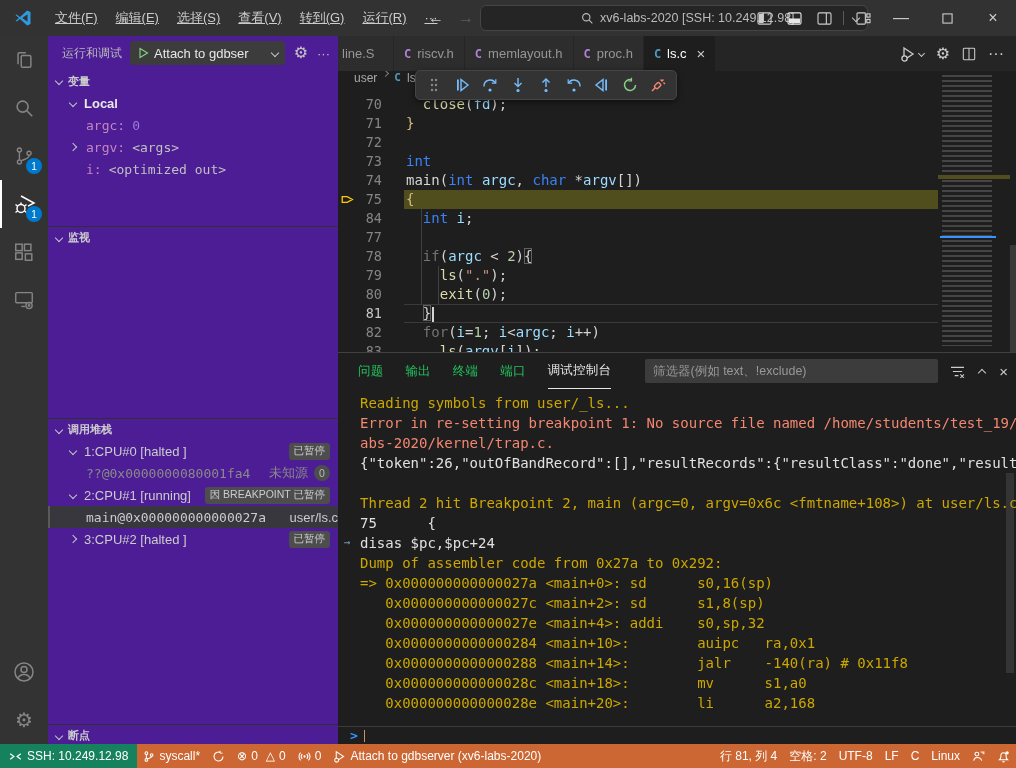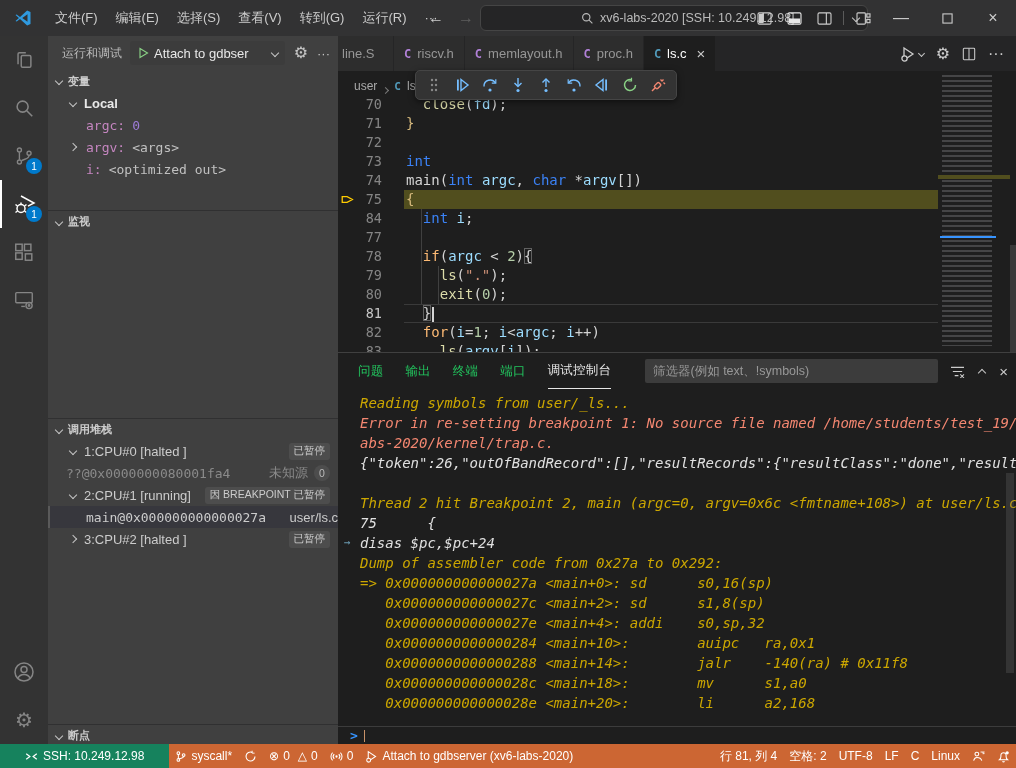--- a/index.html
+++ b/index.html
@@ -4,21 +4,21 @@
 <style>
   *{margin:0;padding:0;box-sizing:border-box;}
   html,body{width:1016px;height:768px;overflow:hidden;background:#1e1e1e;
     font-family:"Liberation Sans",sans-serif;-webkit-font-smoothing:antialiased;}
   .window{width:1016px;height:768px;display:flex;flex-direction:column;color:#cccccc;position:relative;}
 
   
   .titlebar{height:36px;background:#323233;display:flex;align-items:center;flex:none;position:relative;z-index:30;}
   .vscode-logo{width:46px;display:flex;justify-content:center;}
   .menubar{display:flex;align-items:center;font-size:13px;color:#cccccc;}
-  .menu-item{padding:0 9px;height:26px;line-height:26px;border-radius:4px;cursor:default;white-space:nowrap;}
+  .menu-item{padding:0 9px;height:26px;line-height:26px;border-radius:4px;cursor:default;white-space:nowrap;text-decoration:underline;}
   .nav-arrows{position:absolute;left:428px;top:0;height:36px;display:flex;align-items:center;gap:14px;font-size:16px;}
   .nav-back{color:#cccccc;} .nav-fwd{color:#5e5e5e;}
   .cmd-center{position:absolute;left:480px;top:5px;width:388px;height:26px;background:#252526;border:1px solid #454545;
     border-radius:6px;display:flex;align-items:center;font-size:12.5px;color:#bbbbbb;padding:0 8px;}
   .cmd-center .srch{margin:0 6px 0 92px;flex:none;}
   .cmd-center .cc-chev{margin-left:auto;}
   .win-icons{position:absolute;right:0;top:0;height:36px;display:flex;align-items:center;}
   .wi{width:30px;height:36px;display:flex;align-items:center;justify-content:center;}
   .wi.wide{width:46px;}
   .wi-sep{width:1px;height:14px;background:#5a5a5a;margin:0 4px;}
@@ -30,21 +30,21 @@
   
   .activitybar{width:48px;background:#333333;flex:none;display:flex;flex-direction:column;align-items:stretch;}
   .ab-item{height:48px;display:flex;align-items:center;justify-content:center;position:relative;color:#858585;}
   .ab-item.active{color:#ffffff;border-left:2px solid #ffffff;}
   .ab-badge{position:absolute;right:6px;bottom:6px;min-width:16px;height:16px;border-radius:8px;background:#007acc;color:#fff;
     font-size:10px;display:flex;align-items:center;justify-content:center;padding:0 3px;}
   .ab-bottom{margin-top:auto;}
   .gear-glyph{font-size:20px;line-height:1;}
 
   
-  .sidebar{width:290px;background:#404040;flex:none;display:flex;flex-direction:column;font-size:13px;}
+  .sidebar{width:290px;background:#4c1d95;flex:none;display:flex;flex-direction:column;font-size:13px;}
   .sidebar-header{height:34px;display:flex;align-items:center;padding:0 8px 0 14px;flex:none;}
   .sidebar-title{font-size:12px;color:#bbbbbb;white-space:nowrap;margin-right:8px;}
   .debug-config{display:flex;align-items:center;gap:5px;background:#3c3c3c;border-radius:3px;height:24px;padding:0 7px;min-width:0;flex:1;}
   .debug-config .cfg-label{color:#e8e8e8;font-size:13px;white-space:nowrap;overflow:hidden;}
   .sidebar-header .hdr-ico{color:#c5c5c5;margin-left:9px;flex:none;}
   .sidebar-body{flex:1;position:relative;overflow:hidden;}
   .sec{position:absolute;left:0;right:0;}
   .sec-header{height:22px;display:flex;align-items:center;gap:6px;padding-left:8px;font-size:11px;font-weight:bold;color:#cccccc;border-top:1px solid #303031;}
   .tree-row{height:22px;display:flex;align-items:center;font-size:13px;color:#cccccc;position:relative;}
   .mono{font-family:"DejaVu Sans Mono",monospace;}
@@ -68,65 +68,65 @@
   .tab-icon{font-weight:bold;font-size:12px;margin-right:6px;font-family:"DejaVu Sans Mono",monospace;}
   .tab-close{margin-left:10px;font-size:15px;color:#cccccc;}
   .tab-actions{margin-left:auto;display:flex;align-items:center;gap:12px;padding:0 12px;color:#cccccc;flex:none;}
 
   
   .dbg-toolbar{position:absolute;left:77px;top:34px;height:30px;background:#333333;border:1px solid #454545;border-radius:5px;
     display:flex;align-items:center;gap:4px;padding:0 6px;z-index:20;box-shadow:0 2px 6px rgba(0,0,0,.5);}
   .dbg-btn{width:24px;height:24px;display:flex;align-items:center;justify-content:center;}
 
   .editor-body{flex:1;position:relative;min-height:0;overflow:hidden;}
-  .breadcrumb{height:22px;display:flex;align-items:flex-end;gap:6px;padding-left:16px;font-size:12px;color:#a9a9a9;}
+  .breadcrumb{height:22px;display:flex;align-items:flex-start;gap:6px;padding-left:16px;font-size:12px;color:#a9a9a9;}
   .bc-icon{color:#519aba;font-weight:bold;font-size:11px;font-family:"DejaVu Sans Mono",monospace;}
   .code-region{position:absolute;top:22px;left:0;right:78px;bottom:0;overflow:hidden;font-family:"DejaVu Sans Mono",monospace;font-size:14px;}
   .code-lines{position:absolute;top:2px;left:0;right:0;}
   .code-line{height:19px;line-height:19px;display:flex;position:relative;white-space:pre;}
   .code-line .ln{width:44px;text-align:right;color:#858585;flex:none;font-size:13.5px;}
   .code-line .lc{padding-left:24px;}
   .code-line.cur{background:linear-gradient(to right,transparent 66px,#514e1e 66px);}
   .code-line.cl .ln{color:#c6c6c6;}
   .code-line.cl::before{content:"";position:absolute;left:66px;right:0;top:0;bottom:0;border-top:1px solid #3a3a3a;border-bottom:1px solid #3a3a3a;}
   .dbg-arrow{position:absolute;left:3px;top:3px;}
-  .tok.pl{color:#d4d4d4;} .tok.kw{color:#3b82f6;} .tok.ctrl{color:#fdba74;} .tok.fn{color:#dcdcaa;}
+  .tok.pl{color:#d4d4d4;} .tok.kw{color:#3b82f6;} .tok.ctrl{color:#737373;} .tok.fn{color:#dcdcaa;}
   .tok.var{color:#9cdcfe;} .tok.num{color:#b5cea8;} .tok.str{color:#ce9178;} .tok.gold{color:#d7ba7d;}
   .tok.bm{color:#d4d4d4;outline:1px solid #616161;outline-offset:-1px;}
   .caret{display:inline-block;width:1.5px;height:15px;background:#d4d4d4;vertical-align:middle;margin-left:1px;}
   .indent-guide{position:absolute;width:1px;background:#404040;}
   .minimap{position:absolute;top:0;right:6px;width:72px;bottom:0;background:#1e1e1e;}
   .minimap::before{content:"";position:absolute;left:4px;right:18px;top:4px;bottom:6px;
     background:repeating-linear-gradient(180deg,rgba(170,170,175,.28) 0 2px,transparent 2px 5px);}
   .mm-mark-olive{position:absolute;left:0;right:0;height:4px;background:#514e1e;top:104px;}
   .mm-mark-blue{position:absolute;left:2px;right:14px;height:2px;background:#3794ff;top:165px;}
   .v-scrollbar{position:absolute;right:0;top:0;width:6px;bottom:0;}
   .v-scrollbar .slider{position:absolute;left:0;right:0;top:62%;height:38%;background:rgba(121,121,121,.3);}
 
   
   .panel{height:392px;flex:none;border-top:1px solid rgba(128,128,128,.35);display:flex;flex-direction:column;position:relative;background:#1e1e1e;}
   .panel-tabbar{height:36px;display:flex;align-items:center;padding-left:20px;gap:22px;flex:none;font-size:12.5px;}
   .panel-tab{color:#22c55e;height:35px;display:flex;align-items:center;text-transform:none;letter-spacing:.2px;}
   .panel-tab.active{color:#e7e7e7;border-bottom:1px solid #e7e7e7;}
   .panel-filter{position:absolute;right:78px;top:6px;width:293px;height:24px;background:#3c3c3c;border-radius:2px;
     display:flex;align-items:center;padding:0 8px;font-size:12.5px;color:#989898;}
   .panel-actions{position:absolute;right:8px;top:6px;height:24px;display:flex;align-items:center;gap:14px;color:#cccccc;}
-  .panel-content{flex:1;overflow:hidden;position:relative;font-family:"DejaVu Sans Mono",monospace;font-size:14px;padding:4px 0 0 22px;font-style:italic;}
+  .panel-content{flex:1;overflow:hidden;position:relative;font-family:"DejaVu Sans Mono",monospace;font-size:14px;padding:4px 0 0 22px;}
   .con-line{height:20px;line-height:20px;white-space:pre;position:relative;}
   .con-text.yellow{color:#cca700;} .con-text.red{color:#f48771;} .con-text.light{color:#e0e0e0;}
   .con-arrow{position:absolute;left:-16px;color:#6a9ab0;font-size:11px;}
   .panel-scroll{position:absolute;right:2px;top:120px;width:8px;height:200px;background:rgba(121,121,121,.25);}
   .repl{height:18px;flex:none;border-top:1px solid #3c3c3c;display:flex;align-items:center;padding-left:12px;
     font-family:"DejaVu Sans Mono",monospace;font-size:13px;color:#3794ff;font-weight:bold;}
   .repl .caret{height:12px;background:#c89268;}
 
   
   .statusbar{height:24px;background:#cc6633;flex:none;display:flex;align-items:center;font-size:12px;color:#ffffff;white-space:nowrap;}
   .sb-item{display:flex;align-items:center;gap:4px;padding:0 6px;height:24px;}
-  .sb-remote{background:#16825d;padding:0 25px;gap:5px;}
+  .sb-remote{background:#16825d;padding:0 9px;gap:5px;}
   .sb-right{margin-left:auto;display:flex;align-items:center;}
   svg{display:block;}
 </style>
 </head>
 <body>
 
 <div class="window">
 
   <div class="titlebar">
     <div class="vscode-logo">
@@ -286,38 +286,38 @@
                 <span class="chev r" style="position: absolute; left: 22px;"></span>
                 <span class="v-name">argv:</span>
                 <span class="v-dim" style="margin-left: 7px;">&lt;args&gt;</span>
               </div>
               <div class="tree-row mono" style="padding-left: 38px;">
                 <span class="v-name">i:</span>
                 <span class="v-dim" style="margin-left: 7px;">&lt;optimized out&gt;</span>
               </div>
             </div>
         </div>
-        <div class="sec" style="top:140px">
+        <div class="sec" style="top:156px">
           <div class="sec-header">
             <span class="chev"></span>
               <span>监视</span>
           </div>
         </div>
         <div class="sec" style="top:348px">
           <div class="sec-header">
             <span class="chev"></span>
               <span>调用堆栈</span>
           </div>
           <div>
               <div class="tree-row" style="padding-left: 22px;">
                 <span class="chev" style="margin-right: 8px;"></span>
                 <span>1:CPU#0 [halted ]</span>
                 <span class="badge">已暂停</span>
               </div>
-              <div class="tree-row row-dim" style="padding-left: 18px;">
+              <div class="tree-row row-dim" style="padding-left: 38px;">
                 <span class="mono">??@0x0000000080001fa4</span>
                 <span style="margin-left: auto; margin-right: 6px; color: rgb(138, 138, 138);">未知源</span>
                 <span class="cnt-badge">0</span>
               </div>
               <div class="tree-row" style="padding-left: 22px;">
                 <span class="chev" style="margin-right: 8px;"></span>
                 <span>2:CPU#1 [running]</span>
                 <span class="badge">因 BREAKPOINT 已暂停</span>
               </div>
               <div class="tree-row row-sel" style="padding-left: 38px;">
@@ -489,21 +489,21 @@
 
       <div class="panel">
         <div class="panel-tabbar">
             <div class="panel-tab">问题</div>
             <div class="panel-tab">输出</div>
             <div class="panel-tab">终端</div>
             <div class="panel-tab">端口</div>
             <div class="panel-tab active">调试控制台</div>
           </div>
         <div class="panel-filter">
-          <span>筛选器(例如 text、!symbols)</span>
+          <span>筛选器(例如 text、!exclude)</span>
         </div>
         <div class="panel-actions">
           <span>
             <svg width="15" height="13" viewBox="0 0 16 14" fill="none" stroke="#cccccc" stroke-width="1.3">
                 <path d="M1 2.5h14M3 7h10M5 11.5h4"></path>
                 <path d="M11 10l4 4M15 10l-4 4" stroke-width="1.1"></path>
               </svg>
           </span>
           <span><span class="chev" style="transform:rotate(225deg)"></span></span>
           <span style="font-size:15px">×</span>

